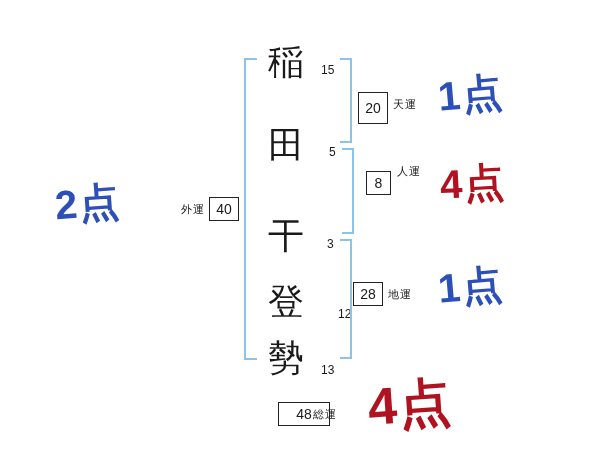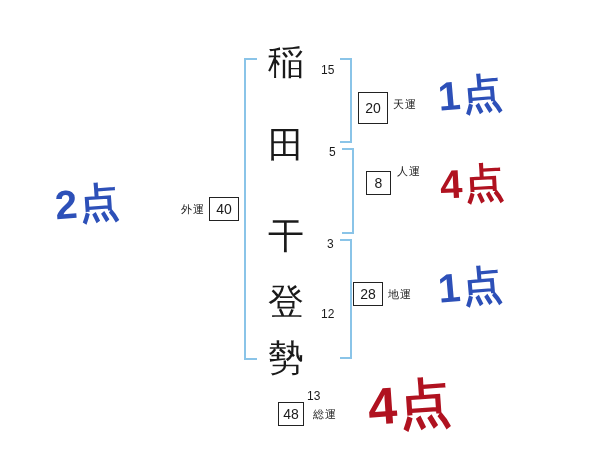--- a/index.html
+++ b/index.html
@@ -78,24 +78,24 @@
   <div class="abs char" style="left:268px; top:44px;">稲</div>
   <div class="abs strokes" style="left:321px; top:64px;">15</div>
 
   <div class="abs char" style="left:268px; top:127px;">田</div>
   <div class="abs strokes" style="left:329px; top:146px;">5</div>
 
   <div class="abs char" style="left:268px; top:218px;">干</div>
   <div class="abs strokes" style="left:327px; top:238px;">3</div>
 
   <div class="abs char" style="left:268px; top:284px;">登</div>
-  <div class="abs strokes" style="left:321px; top:308px;">12</div>
+  <div class="abs strokes" style="left:338px; top:308px;">12</div>
 
   <div class="abs char" style="left:268px; top:340px;">勢</div>
-  <div class="abs strokes" style="left:307px; top:364px;margin-top:26px;">13</div>
+  <div class="abs strokes" style="left:321px; top:364px;">13</div>
 
   <div class="abs bracket-left" style="left:244px; top:58px;  width:13px; height:302px;"></div>
   <div class="abs bracket-right" style="left:340px; top:58px;  width:12px; height:85px;"></div>
   <div class="abs bracket-right" style="left:342px; top:148px; width:12px; height:86px;"></div>
   <div class="abs bracket-right" style="left:340px; top:239px; width:12px; height:120px;"></div>
 
   <div class="abs flabel" style="left:181px; top:204px;">外運</div>
   <div class="abs valbox" style="left:209px; top:197px; width:30px; height:24px;">40</div>
   <div class="abs score blue" style="left:55px; top:183px; transform:rotate(-4deg);">2点</div>
 
@@ -104,17 +104,17 @@
   <div class="abs score blue" style="left:438px; top:74px; transform:rotate(-5deg);">1点</div>
 
   <div class="abs valbox" style="left:366px; top:171px; width:25px; height:24px;">8</div>
   <div class="abs flabel" style="left:397px; top:166px;">人運</div>
   <div class="abs score red" style="left:440px; top:163px; transform:rotate(-3deg);">4点</div>
 
   <div class="abs valbox" style="left:353px; top:282px; width:30px; height:24px;">28</div>
   <div class="abs flabel" style="left:388px; top:289px;">地運</div>
   <div class="abs score blue" style="left:438px; top:266px; transform:rotate(-5deg);">1点</div>
 
-  <div class="abs valbox" style="left:278px; top:402px; width:26px; height:24px;">48</div>
+  <div class="abs valbox" style="left:278px; top:402px; width:52px; height:24px;">48</div>
   <div class="abs flabel" style="left:313px; top:409px;">総運</div>
   <div class="abs score red" style="left:368px; top:378px; font-size:52px; transform:rotate(-4deg);">4点</div>
 
 </div>
 
 </body></html>

